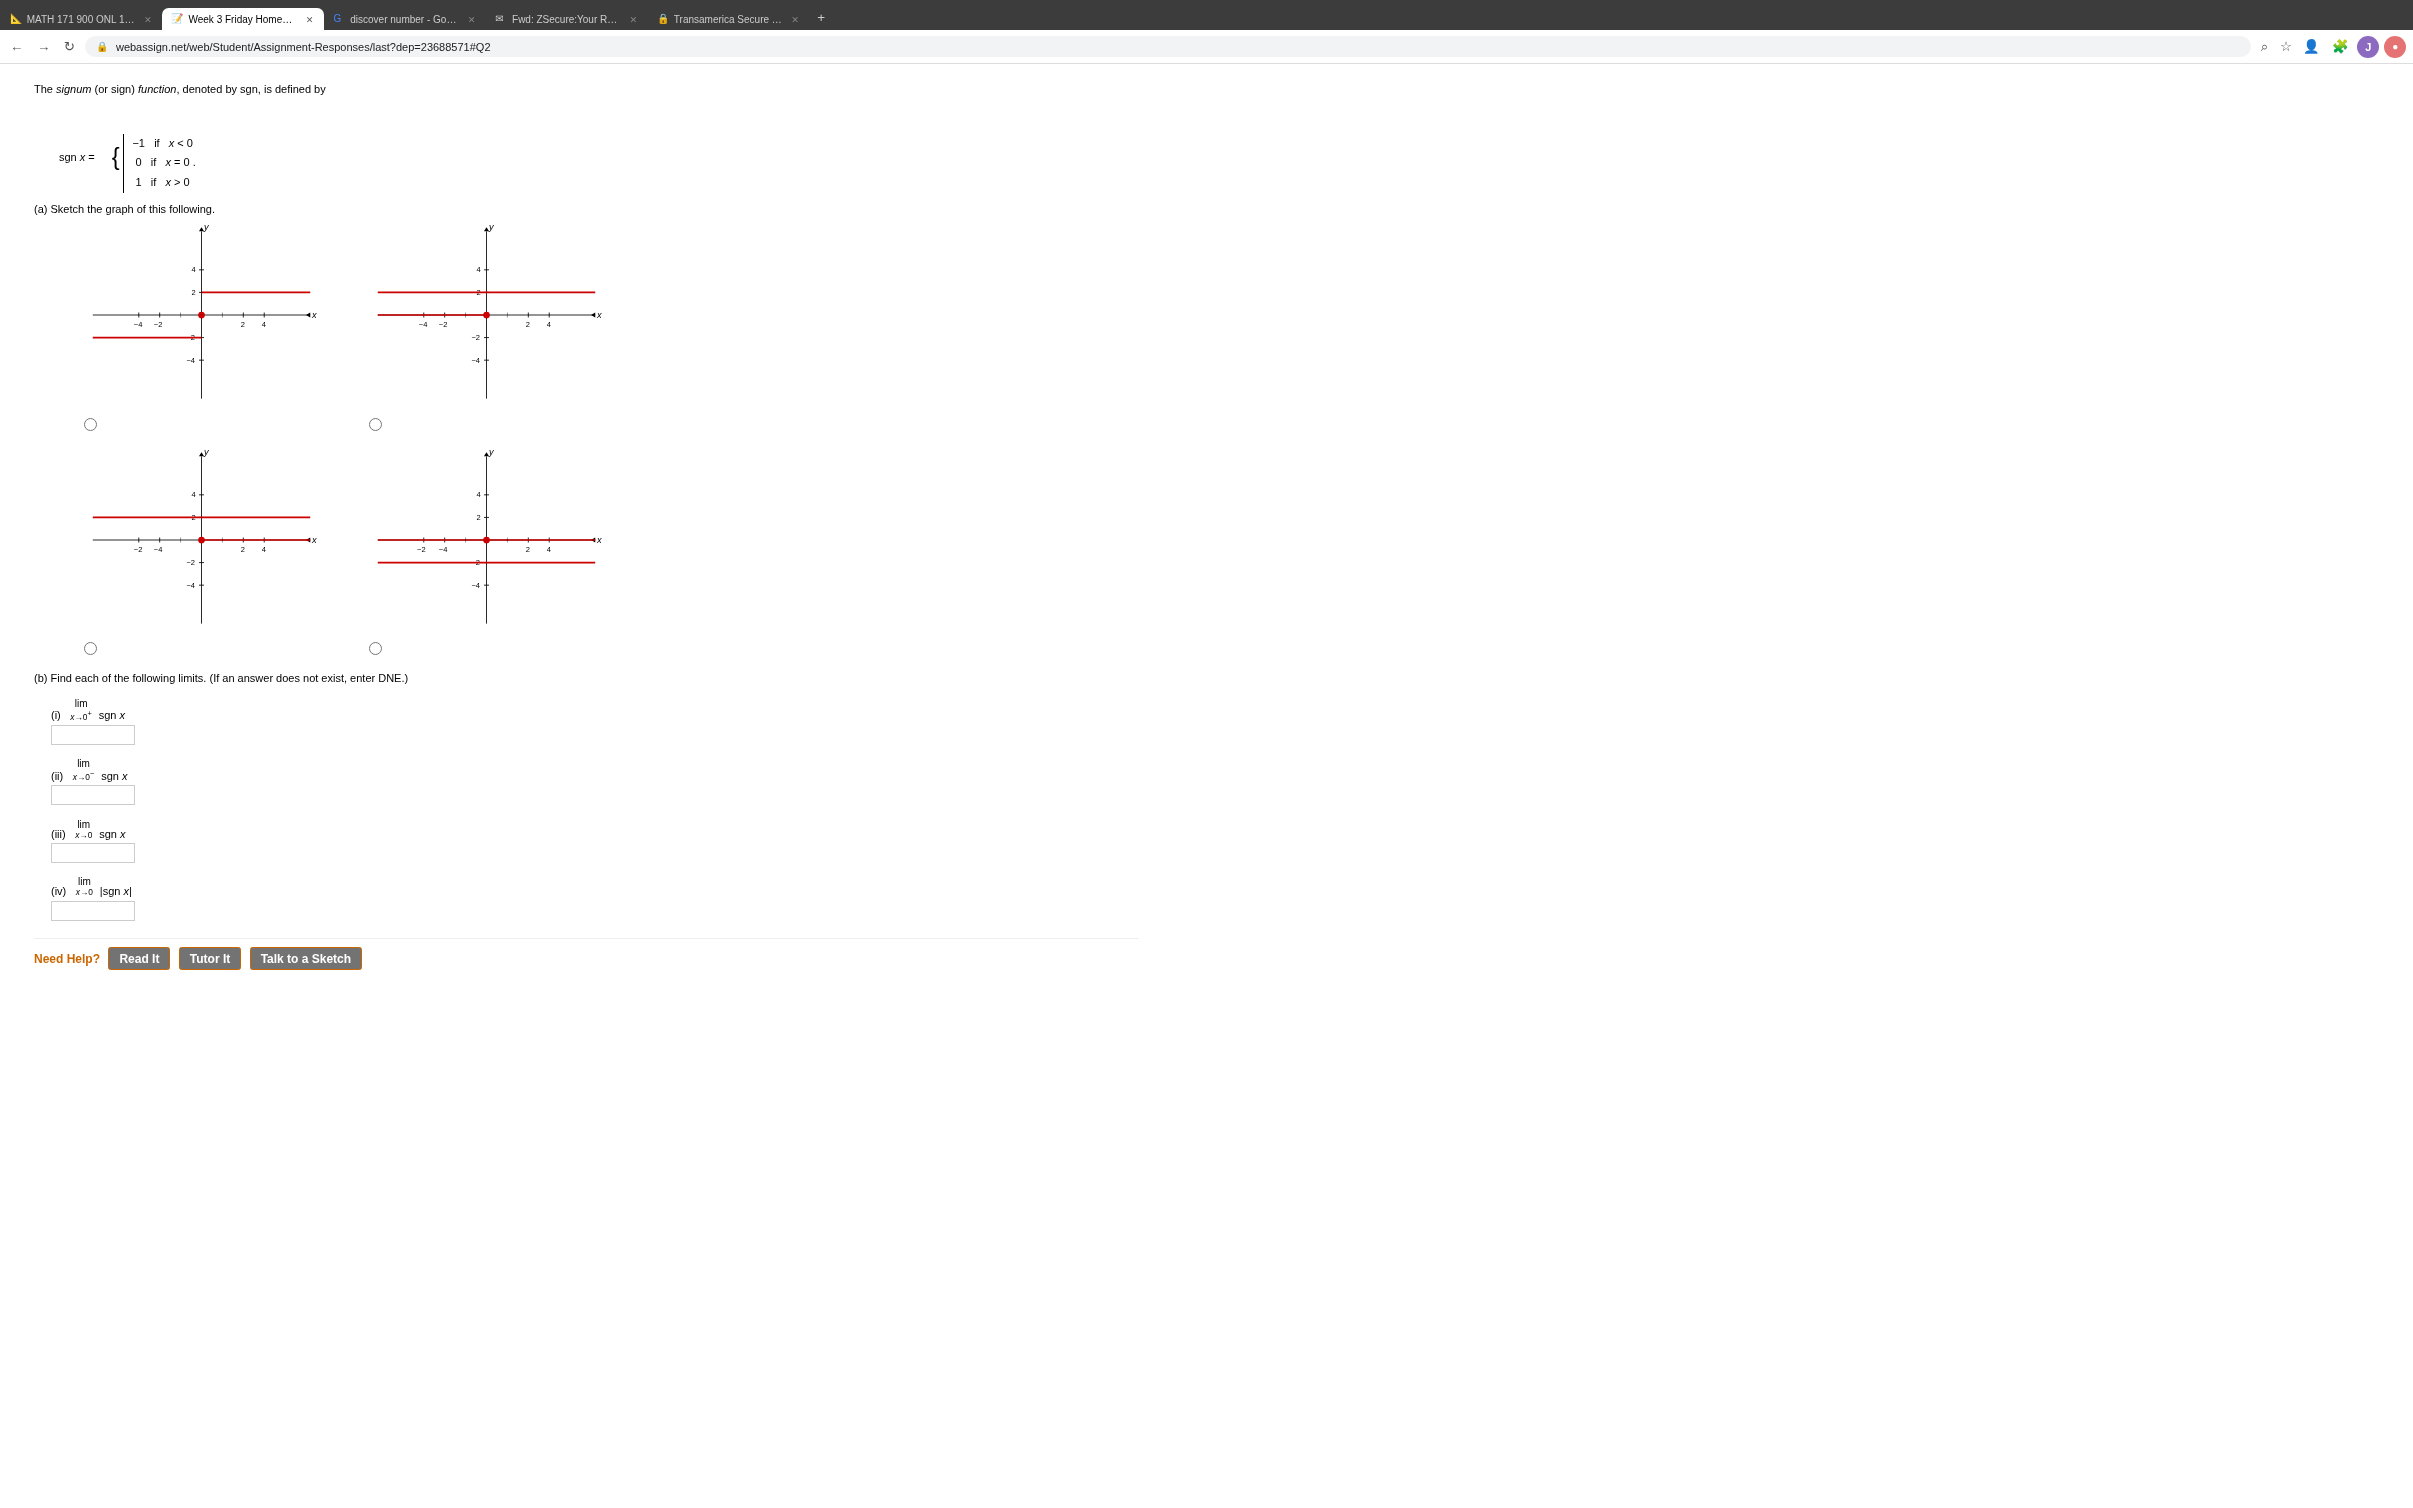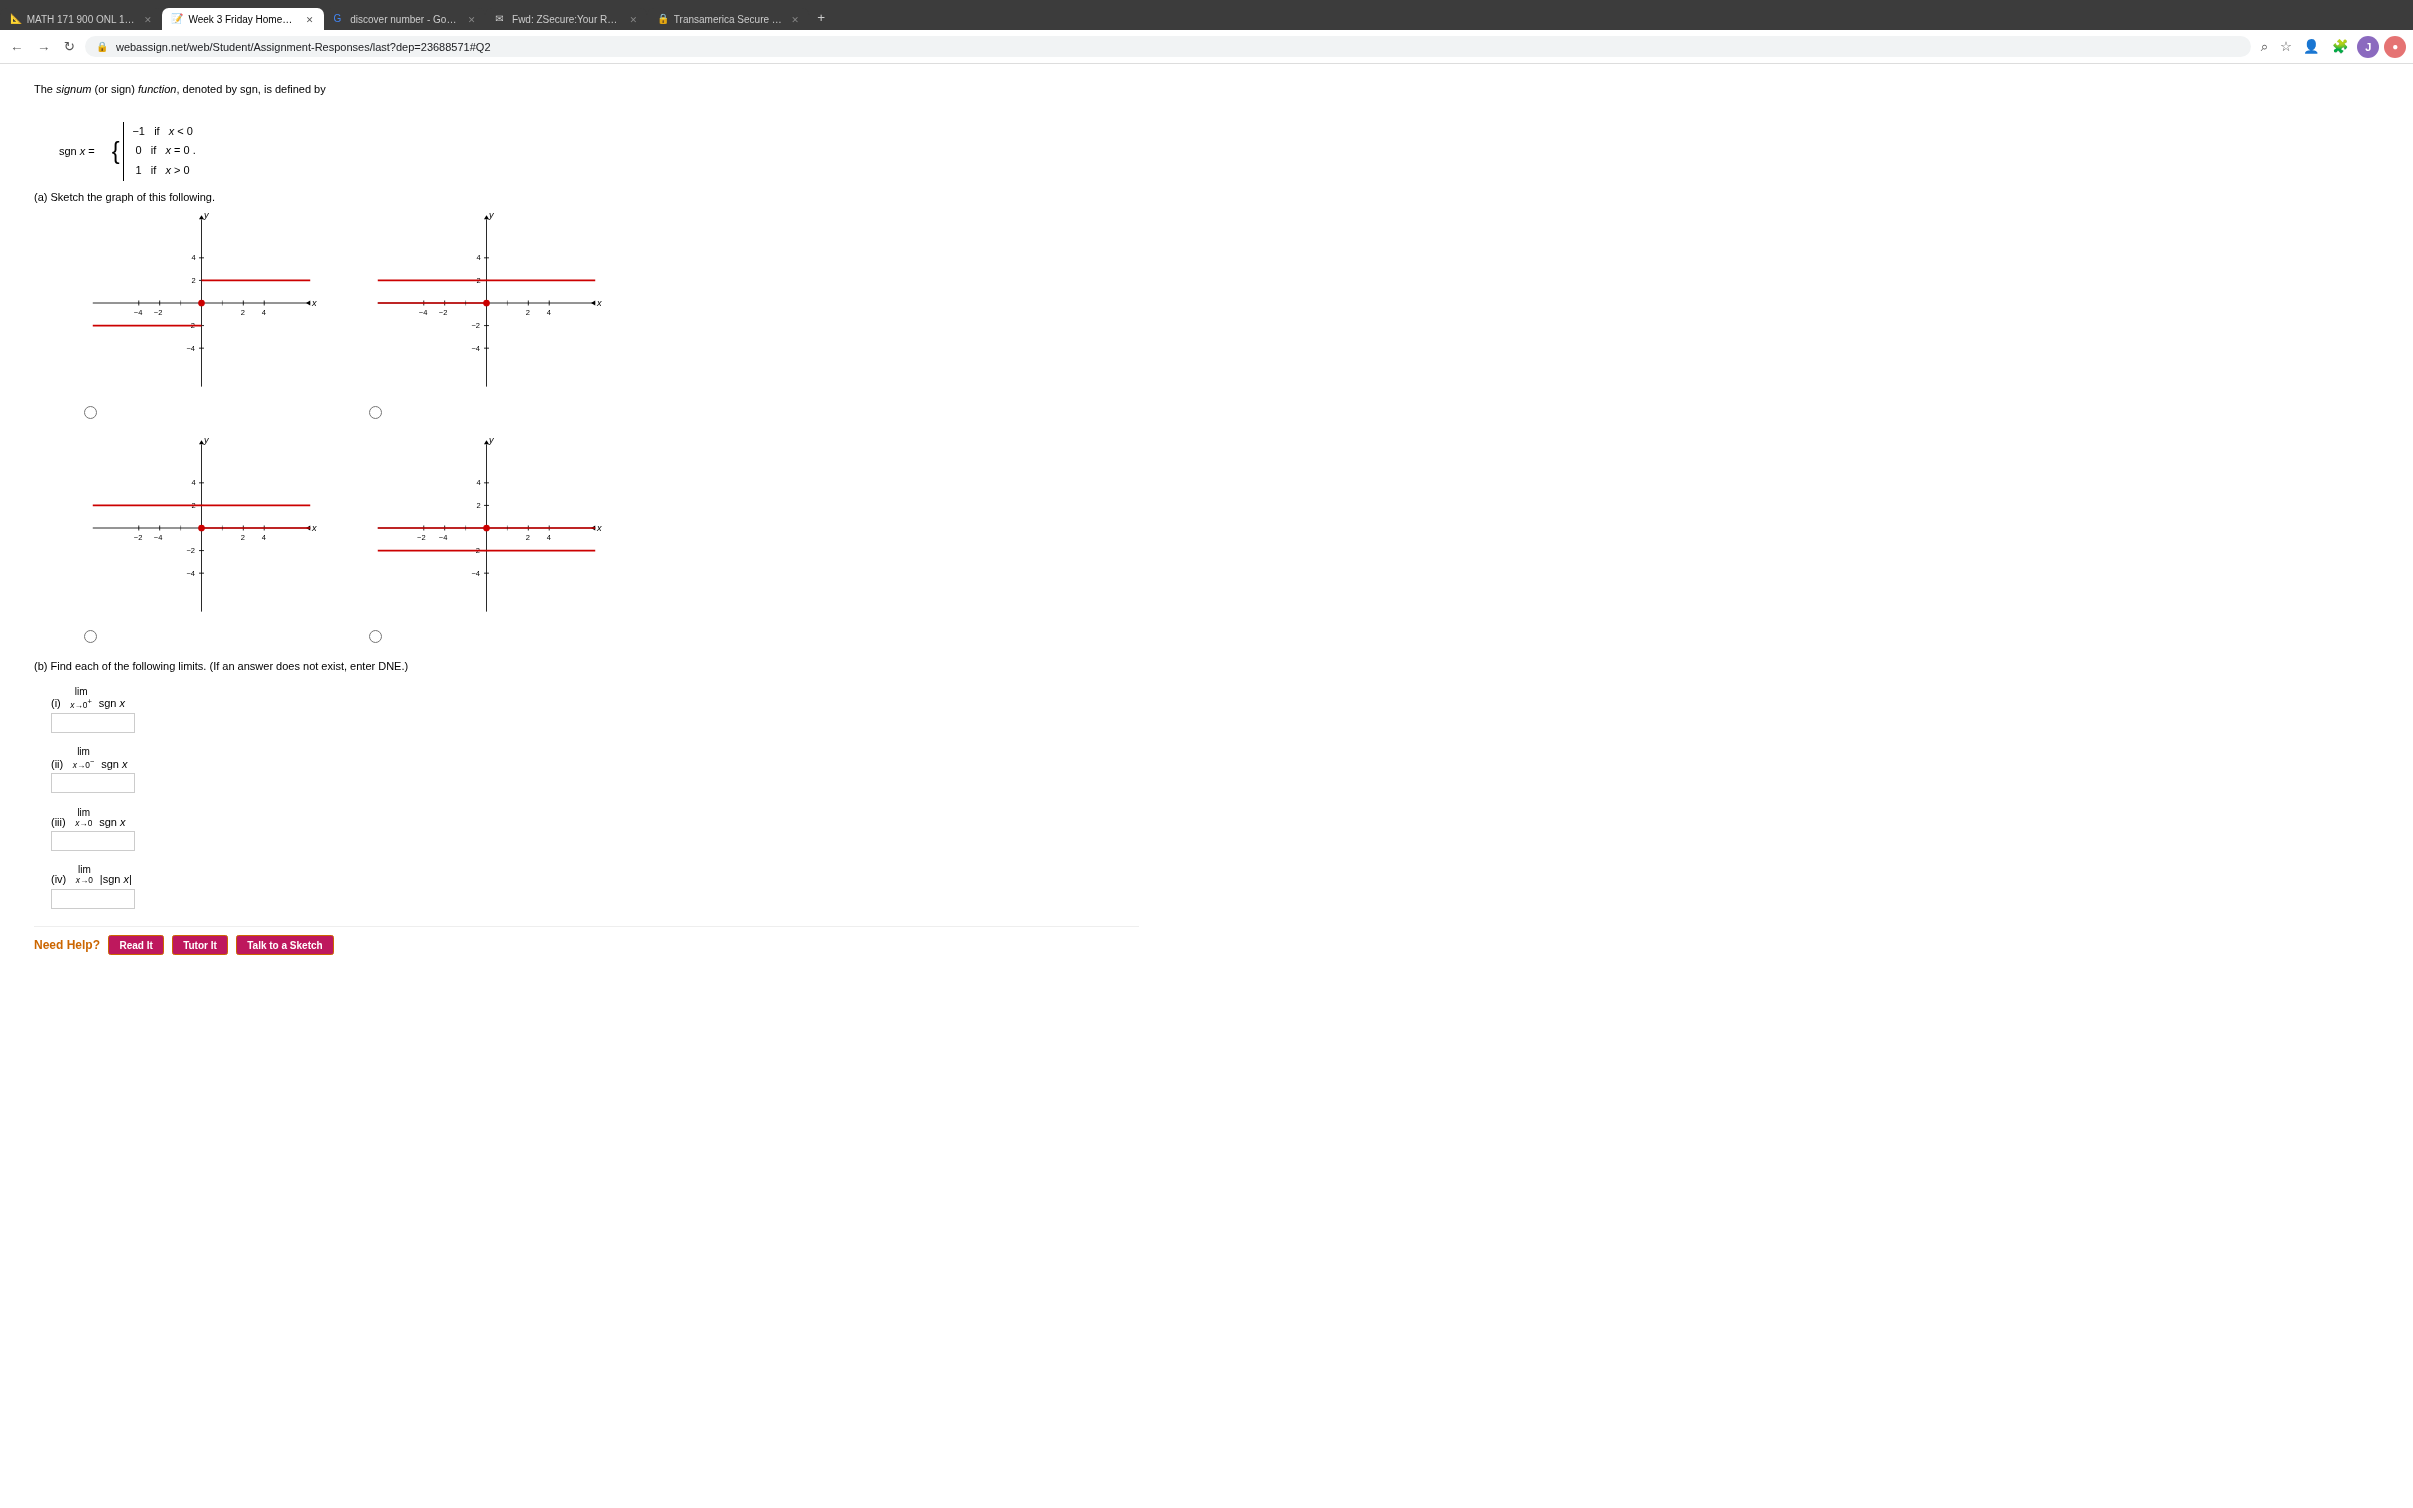--- a/index.html
+++ b/index.html
@@ -27,42 +27,42 @@
     .profile-pic { width: 22px; height: 22px; border-radius: 50%; background: #e57373; display: flex; align-items: center; justify-content: center; color: #fff; font-size: 10px; }
 
     
     .page-content { padding: 17px 34px 34px 34px; max-width: 1173px; }
 
     .problem-text { font-size: 11px; line-height: 1.6; margin-bottom: 23px; }
     .problem-text em { font-style: italic; }
 
     .sgn-def { display: flex; align-items: center; margin: 8.4px 0 8.4px 25px; font-size: 11px; }
     .sgn-label { margin-right: 17px; }
-    .brace-cases { display: inline-flex; flex-direction: column; border-left: 1.7px solid #000; padding-left: 8.4px; font-size: 11px; line-height: 1.8; }
+    .brace-cases { display: inline-flex; flex-direction: column; border-left: 1.7px solid #000; padding-left: 8.4px; font-size: 11px; line-height: 1.8; margin-top: 12px; }
 
     .part-label { font-size: 11px; margin: 10px 0 6.7px 0; }
 
     
     .graphs-row { display: flex; gap: 50px; margin: 8.4px 0 17px 50px; }
     .graph-container { display: flex; flex-direction: column; align-items: flex-start; }
     .graph-wrapper { position: relative; }
     .radio-btn { margin-top: 8.4px; }
 
     .graph-svg { width: 235px; height: 184px; }
 
     
     .limits-section { margin-top: 8.4px; margin-left: 17px; }
     .limit-item { margin: 13.4px 0; }
     .limit-notation { display: flex; align-items: flex-end; gap: 3.4px; font-size: 11px; }
     .limit-input { width: 84px; height: 20px; border: 0.8px solid #ccc; margin-top: 3.4px; padding: 1.7px 3.4px; font-size: 10px; }
 
     
     .need-help { display: flex; align-items: center; gap: 8.4px; margin-top: 17px; padding: 8.4px 0; border-top: 0.8px solid #eee; }
     .need-help-label { color: #cc6600; font-weight: bold; font-size: 12px; }
-    .help-btn { padding: 3.4px 10px; border: 0.8px solid #cc6600; background: #be185d; color: #fff; font-size: 10px; border-radius: 2.5px; cursor: pointer; font-weight: bold; }
+    .help-btn { padding: 3.4px 10px; border: 0.8px solid #cc6600; background: #737373; color: #fff; font-size: 12px; border-radius: 2.5px; cursor: pointer; font-weight: bold; }
     sup { font-size: 7.5px; }
   </style>
 </head>
 <body>
 
 <div class="browser-chrome">
   <div class="tab-bar">
     <div class="tab">
       <span class="tab-favicon">📐</span>
       <span class="tab-title">MATH 171 900 ONL 15A FA20</span>

